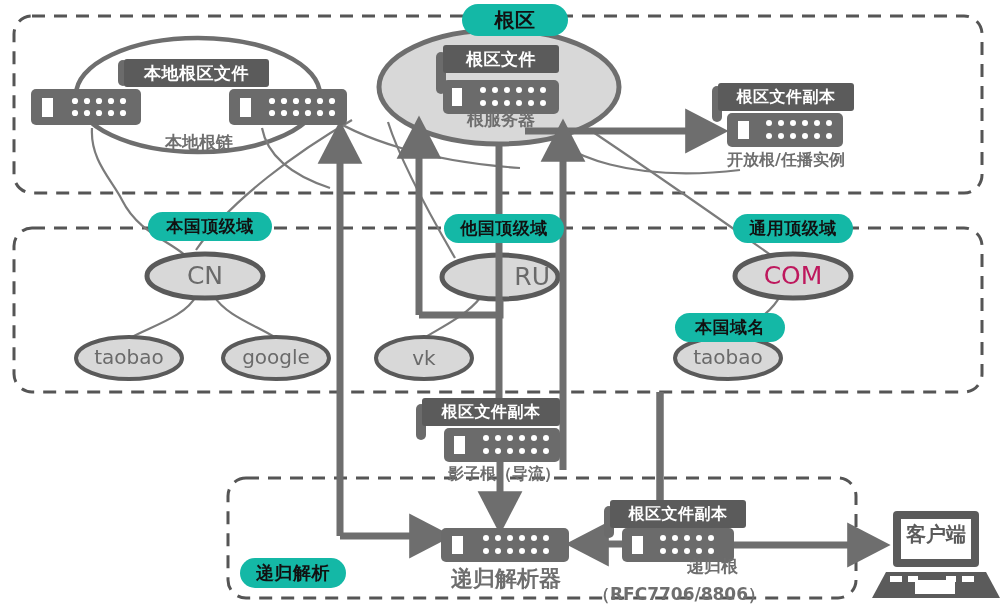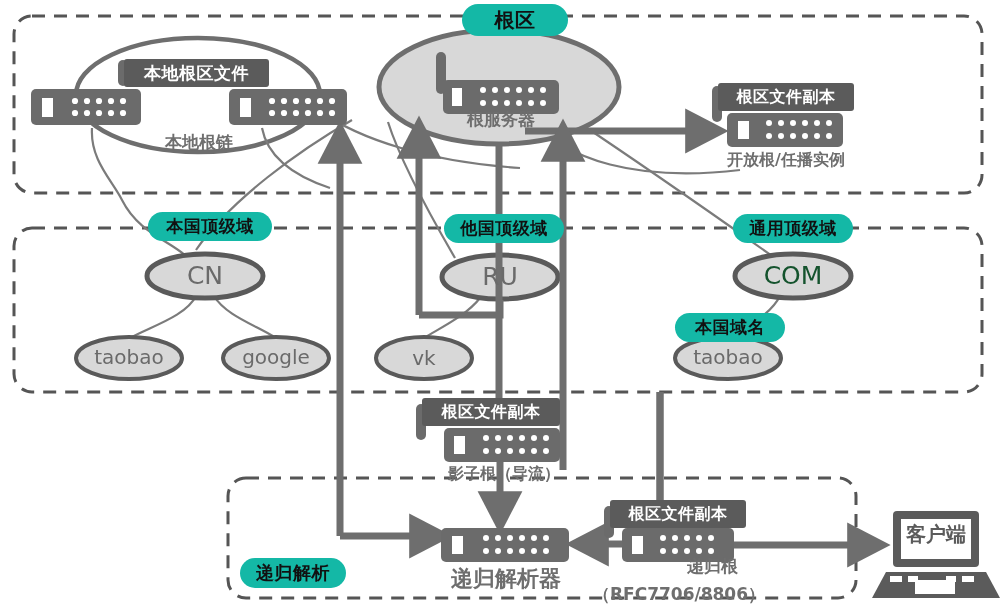--- a/index.html
+++ b/index.html
@@ -271,20 +271,23 @@
   <div class="pill" style="left:675px;top:313px;width:110px;height:29px;font-size:17px;font-family:Liberation Mono, monospace;">
     <span>本国域名</span>
   </div>
   <div class="pill" style="left:240px;top:558px;width:106px;height:30px;font-size:18px;">
     <span>递归解析</span>
   </div>
 
   <div class="banner" style="left:124px;top:59px;width:145px;height:28px;font-size:17px;">
     <span>本地根区文件</span>
   </div>
+  <div class="banner" style="left:443px;top:45px;width:116px;height:28px;font-size:17px;">
+    <span>根区文件</span>
+  </div>
   <div class="banner" style="left:718px;top:83px;width:136px;height:28px;font-size:16px;">
     <span>根区文件副本</span>
   </div>
   <div class="banner" style="left:422px;top:398px;width:138px;height:28px;font-size:16px;">
     <span>根区文件副本</span>
   </div>
   <div class="banner" style="left:610px;top:500px;width:136px;height:28px;font-size:16px;">
     <span>根区文件副本</span>
   </div>
 
@@ -306,24 +309,24 @@
   <div class="cap" style="left:618px;top:555px;width:120px;font-size:17px;text-align:right;">
     <span>递归根</span>
   </div>
   <div class="cap" style="left:588px;top:583px;width:182px;font-size:17px;">
     <span>（RFC7706/8806）</span>
   </div>
 
   <div class="txt" style="left:155px;top:261px;width:100px;text-align:center;font-size:25px;color:#6a6a6a;">
     <span>CN</span>
   </div>
-  <div class="txt" style="left:450px;top:262px;width:100px;text-align:center;font-size:25px;color:#6a6a6a;">
+  <div class="txt" style="left:450px;top:262px;width:100px;text-align:right;font-size:25px;color:#6a6a6a;">
     <span>RU</span>
   </div>
-  <div class="txt" style="left:743px;top:261px;width:100px;text-align:center;font-size:25px;color:#14532d;">
+  <div class="txt" style="left:743px;top:261px;width:100px;text-align:center;font-size:25px;color:#be185d;">
     <span>COM</span>
   </div>
   <div class="txt" style="left:79px;top:345px;width:100px;text-align:center;font-size:20px;color:#6a6a6a;">
     <span>taobao</span>
   </div>
   <div class="txt" style="left:226px;top:345px;width:100px;text-align:center;font-size:20px;color:#6a6a6a;">
     <span>google</span>
   </div>
   <div class="txt" style="left:374px;top:346px;width:100px;text-align:center;font-size:20px;color:#6a6a6a;">
     <span>vk</span>

